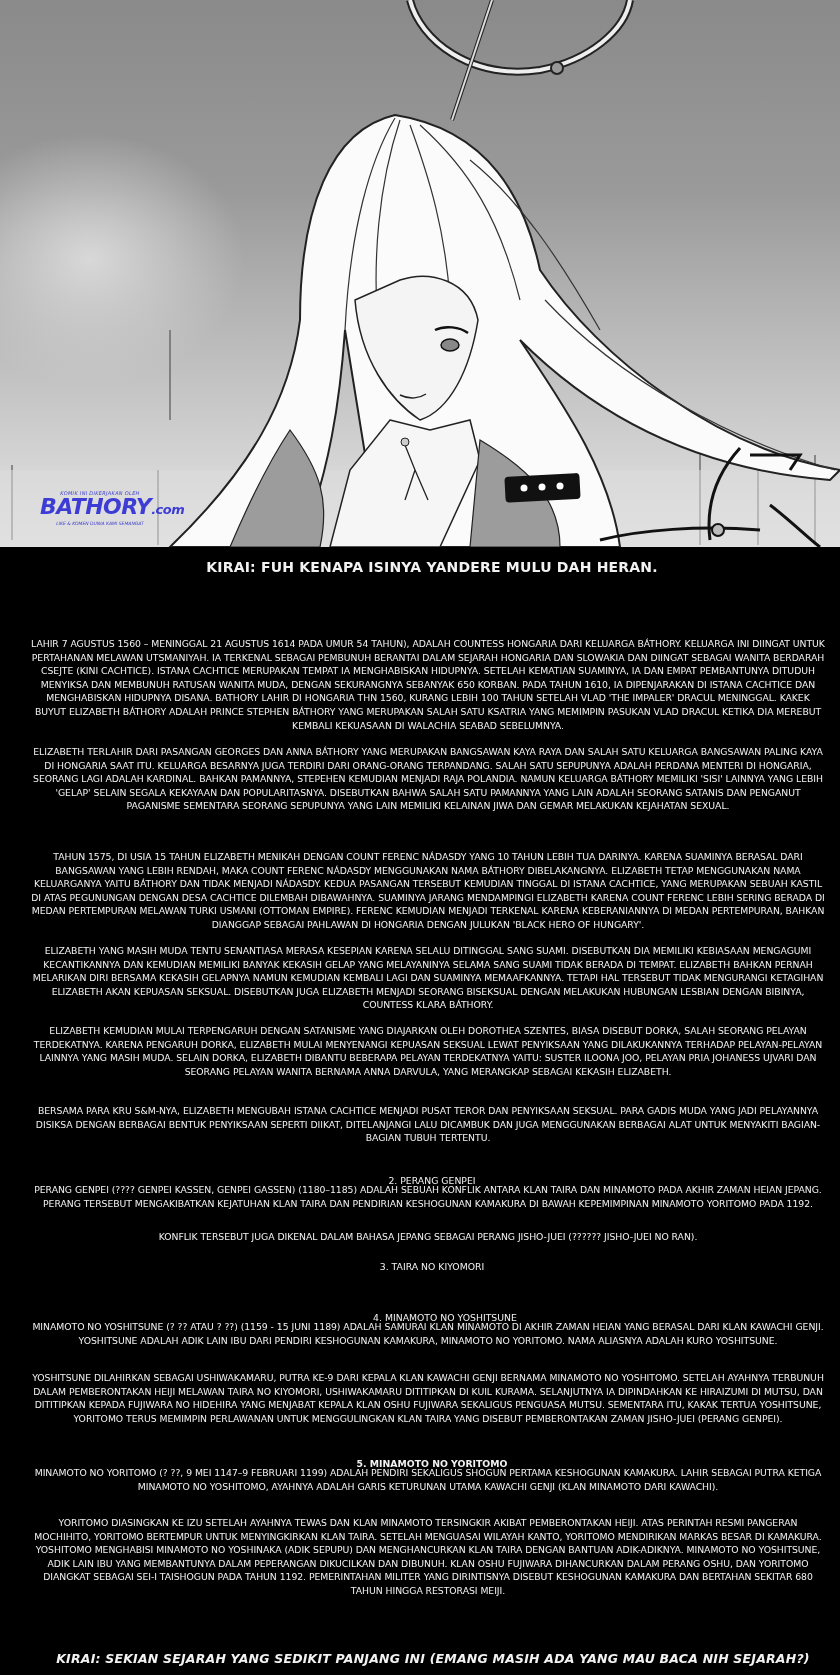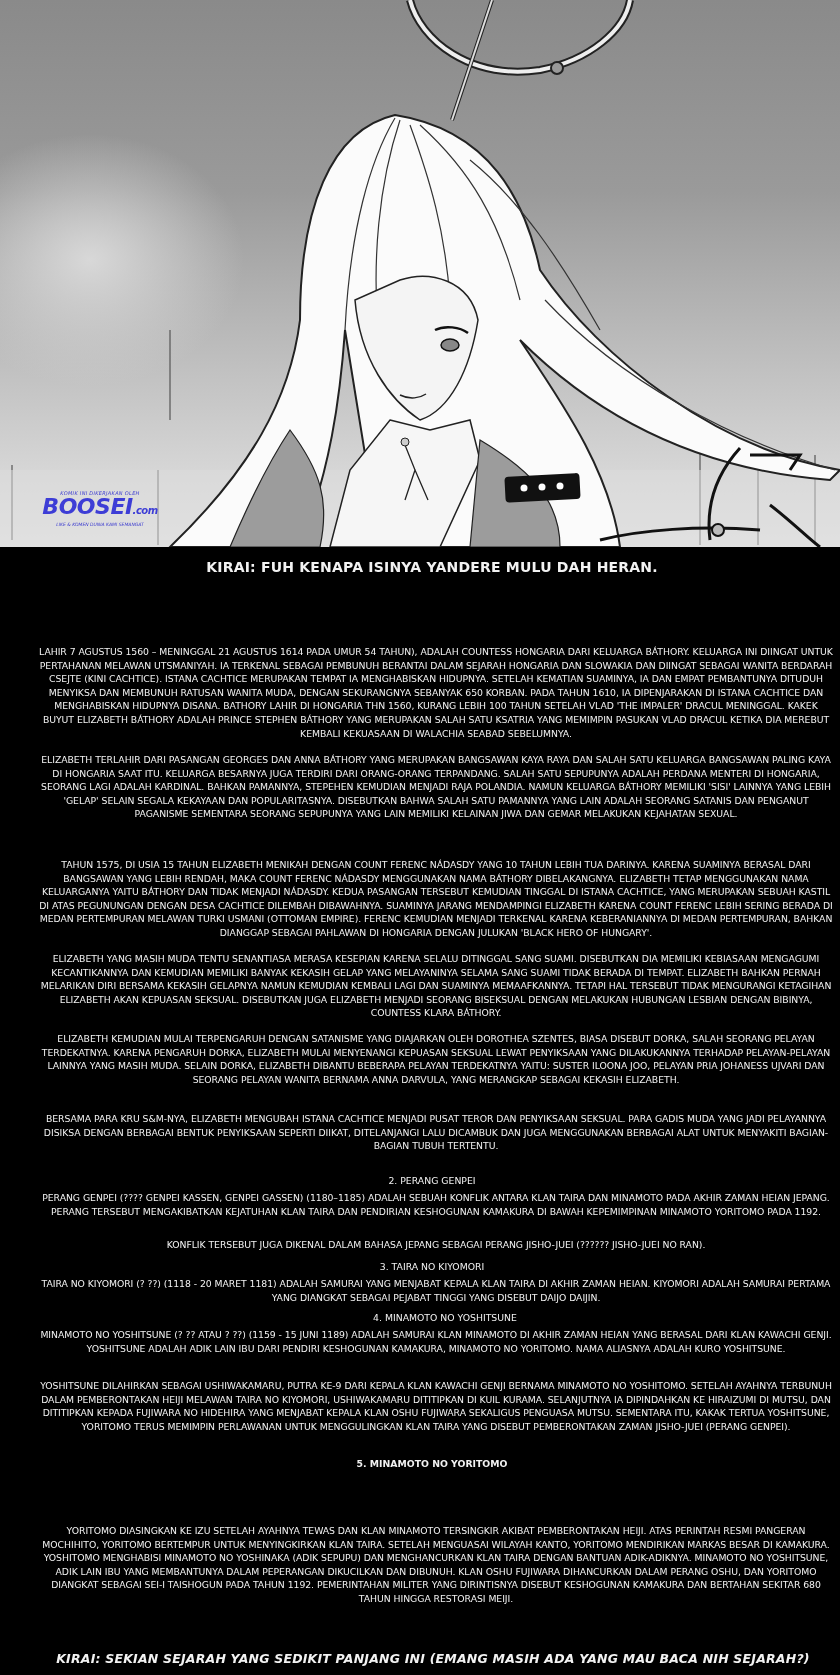--- a/index.html
+++ b/index.html
@@ -7,30 +7,30 @@
   #illustration {
     position:absolute; left:0; top:0; width:840px; height:547px; overflow:hidden;
     background:
       radial-gradient(ellipse 220px 180px at 90px 260px, #d8d8d8 0%, rgba(216,216,216,0) 70%),
       linear-gradient(180deg, #8a8a8a 0%, #9a9a9a 35%, #b8b8b8 60%, #cfcfcf 80%, #e6e6e6 100%);
   }
   #illustration svg { position:absolute; left:0; top:0; }
   .watermark { position:absolute; left:40px; top:490px; width:120px; text-align:center; font-family:"DejaVu Sans", sans-serif; }
   .wm-top { font-size:5px; color:#3b3bcf; letter-spacing:.3px; font-style:italic; }
   .wm-brand { font-size:22px; font-weight:bold; color:#3d3dd6; font-style:italic; line-height:22px; letter-spacing:-0.5px; }
-  .wm-brand small { font-size:10px; }
+  .wm-brand small { font-size:13px; }
   .wm-bot { font-size:4.5px; color:#3b3bcf; font-style:italic; }
   #notes {
     position:absolute; left:0; top:547px; width:840px; height:1128px; background:#000;
     color:#f2f2f2; font-family:"DejaVu Sans", sans-serif; text-align:center;
   }
   .note-head { font-size:14px; font-weight:bold; letter-spacing:.2px; margin:0; }
   .h1 { position:absolute; left:12px; width:840px; top:12px; }
   .h2 { position:absolute; left:0; width:840px; top:43px; font-size:14.5px; }
-  .para { position:absolute; left:22px; width:796px; font-size:9.3px; line-height:13.6px; margin:16px; text-transform:uppercase; letter-spacing:-0.05px; }
+  .para { position:absolute; left:22px; width:796px; font-size:9.3px; line-height:13.6px; margin:8px; text-transform:uppercase; letter-spacing:-0.05px; }
   .sec-title { position:absolute; left:0; width:840px; font-size:9.3px; line-height:13.6px; margin:12px; }
   .footer-note { position:absolute; left:0; width:840px; top:1091px; font-size:12.5px; font-style:italic; font-weight:bold; margin:13px; }
 </style>
 </head>
 <body>
 
 <div id="illustration">
   <svg width="840" height="547" viewBox="0 0 840 547">
 
     <g stroke="#555" stroke-width="1.2">
@@ -80,43 +80,43 @@
     <g fill="none" stroke="#111" stroke-width="3">
       <path d="M740 448 C 720 470, 705 500, 710 540"></path>
       <path d="M750 455 L 800 455 L 790 470"></path>
       <path d="M600 540 C 640 530, 700 525, 760 530"></path>
       <path d="M770 505 C 790 520, 810 540, 820 547"></path>
     </g>
     <circle cx="718" cy="530" r="6" fill="#bbb" stroke="#111" stroke-width="2"></circle>
   </svg>
   <div class="watermark">
     <div class="wm-top">KOMIK INI DIKERJAKAN OLEH</div>
-    <div class="wm-brand"><span>BOOSEI</span><small>.com</small></div>
+    <div class="wm-brand"><span>BATHORY</span><small>.com</small></div>
     <div class="wm-bot">LIKE &amp; KOMEN DUNIA KAMI SEMANGAT</div>
   </div>
 </div>
 
 <div id="notes">
   <p class="note-head h1">KIRAI: FUH KENAPA ISINYA YANDERE MULU DAH HERAN.</p>
 
   <p class="para" style="top:82px;">LAHIR 7 AGUSTUS 1560 – MENINGGAL 21 AGUSTUS 1614 PADA UMUR 54 TAHUN), ADALAH COUNTESS HONGARIA DARI KELUARGA BÁTHORY. KELUARGA INI DIINGAT UNTUK PERTAHANAN MELAWAN UTSMANIYAH. IA TERKENAL SEBAGAI PEMBUNUH BERANTAI DALAM SEJARAH HONGARIA DAN SLOWAKIA DAN DIINGAT SEBAGAI WANITA BERDARAH CSEJTE (KINI CACHTICE). ISTANA CACHTICE MERUPAKAN TEMPAT IA MENGHABISKAN HIDUPNYA. SETELAH KEMATIAN SUAMINYA, IA DAN EMPAT PEMBANTUNYA DITUDUH MENYIKSA DAN MEMBUNUH RATUSAN WANITA MUDA, DENGAN SEKURANGNYA SEBANYAK 650 KORBAN. PADA TAHUN 1610, IA DIPENJARAKAN DI ISTANA CACHTICE DAN MENGHABISKAN HIDUPNYA DISANA. BATHORY LAHIR DI HONGARIA THN 1560, KURANG LEBIH 100 TAHUN SETELAH VLAD 'THE IMPALER' DRACUL MENINGGAL. KAKEK BUYUT ELIZABETH BÁTHORY ADALAH PRINCE STEPHEN BÁTHORY YANG MERUPAKAN SALAH SATU KSATRIA YANG MEMIMPIN PASUKAN VLAD DRACUL KETIKA DIA MEREBUT KEMBALI KEKUASAAN DI WALACHIA SEABAD SEBELUMNYA.</p>
   <p class="para" style="top:190px;">ELIZABETH TERLAHIR DARI PASANGAN GEORGES DAN ANNA BÁTHORY YANG MERUPAKAN BANGSAWAN KAYA RAYA DAN SALAH SATU KELUARGA BANGSAWAN PALING KAYA DI HONGARIA SAAT ITU. KELUARGA BESARNYA JUGA TERDIRI DARI ORANG-ORANG TERPANDANG. SALAH SATU SEPUPUNYA ADALAH PERDANA MENTERI DI HONGARIA, SEORANG LAGI ADALAH KARDINAL. BAHKAN PAMANNYA, STEPEHEN KEMUDIAN MENJADI RAJA POLANDIA. NAMUN KELUARGA BÁTHORY MEMILIKI 'SISI' LAINNYA YANG LEBIH 'GELAP' SELAIN SEGALA KEKAYAAN DAN POPULARITASNYA. DISEBUTKAN BAHWA SALAH SATU PAMANNYA YANG LAIN ADALAH SEORANG SATANIS DAN PENGANUT PAGANISME SEMENTARA SEORANG SEPUPUNYA YANG LAIN MEMILIKI KELAINAN JIWA DAN GEMAR MELAKUKAN KEJAHATAN SEXUAL.</p>
   <p class="para" style="top:295px;">TAHUN 1575, DI USIA 15 TAHUN ELIZABETH MENIKAH DENGAN COUNT FERENC NÁDASDY YANG 10 TAHUN LEBIH TUA DARINYA. KARENA SUAMINYA BERASAL DARI BANGSAWAN YANG LEBIH RENDAH, MAKA COUNT FERENC NÁDASDY MENGGUNAKAN NAMA BÁTHORY DIBELAKANGNYA. ELIZABETH TETAP MENGGUNAKAN NAMA KELUARGANYA YAITU BÁTHORY DAN TIDAK MENJADI NÁDASDY. KEDUA PASANGAN TERSEBUT KEMUDIAN TINGGAL DI ISTANA CACHTICE, YANG MERUPAKAN SEBUAH KASTIL DI ATAS PEGUNUNGAN DENGAN DESA CACHTICE DILEMBAH DIBAWAHNYA. SUAMINYA JARANG MENDAMPINGI ELIZABETH KARENA COUNT FERENC LEBIH SERING BERADA DI MEDAN PERTEMPURAN MELAWAN TURKI USMANI (OTTOMAN EMPIRE). FERENC KEMUDIAN MENJADI TERKENAL KARENA KEBERANIANNYA DI MEDAN PERTEMPURAN, BAHKAN DIANGGAP SEBAGAI PAHLAWAN DI HONGARIA DENGAN JULUKAN 'BLACK HERO OF HUNGARY'.</p>
   <p class="para" style="top:389px;">ELIZABETH YANG MASIH MUDA TENTU SENANTIASA MERASA KESEPIAN KARENA SELALU DITINGGAL SANG SUAMI. DISEBUTKAN DIA MEMILIKI KEBIASAAN MENGAGUMI KECANTIKANNYA DAN KEMUDIAN MEMILIKI BANYAK KEKASIH GELAP YANG MELAYANINYA SELAMA SANG SUAMI TIDAK BERADA DI TEMPAT. ELIZABETH BAHKAN PERNAH MELARIKAN DIRI BERSAMA KEKASIH GELAPNYA NAMUN KEMUDIAN KEMBALI LAGI DAN SUAMINYA MEMAAFKANNYA. TETAPI HAL TERSEBUT TIDAK MENGURANGI KETAGIHAN ELIZABETH AKAN KEPUASAN SEKSUAL. DISEBUTKAN JUGA ELIZABETH MENJADI SEORANG BISEKSUAL DENGAN MELAKUKAN HUBUNGAN LESBIAN DENGAN BIBINYA, COUNTESS KLARA BÁTHORY.</p>
   <p class="para" style="top:469px;">ELIZABETH KEMUDIAN MULAI TERPENGARUH DENGAN SATANISME YANG DIAJARKAN OLEH DOROTHEA SZENTES, BIASA DISEBUT DORKA, SALAH SEORANG PELAYAN TERDEKATNYA. KARENA PENGARUH DORKA, ELIZABETH MULAI MENYENANGI KEPUASAN SEKSUAL LEWAT PENYIKSAAN YANG DILAKUKANNYA TERHADAP PELAYAN-PELAYAN LAINNYA YANG MASIH MUDA. SELAIN DORKA, ELIZABETH DIBANTU BEBERAPA PELAYAN TERDEKATNYA YAITU: SUSTER ILOONA JOO, PELAYAN PRIA JOHANESS UJVARI DAN SEORANG PELAYAN WANITA BERNAMA ANNA DARVULA, YANG MERANGKAP SEBAGAI KEKASIH ELIZABETH.</p>
   <p class="para" style="top:549px;">BERSAMA PARA KRU S&amp;M-NYA, ELIZABETH MENGUBAH ISTANA CACHTICE MENJADI PUSAT TEROR DAN PENYIKSAAN SEKSUAL. PARA GADIS MUDA YANG JADI PELAYANNYA DISIKSA DENGAN BERBAGAI BENTUK PENYIKSAAN SEPERTI DIIKAT, DITELANJANGI LALU DICAMBUK DAN JUGA MENGGUNAKAN BERBAGAI ALAT UNTUK MENYAKITI BAGIAN-BAGIAN TUBUH TERTENTU.</p>
 
   <p class="sec-title" style="top:615px;">2. PERANG GENPEI</p>
   <p class="para" style="top:628px;">PERANG GENPEI (???? GENPEI KASSEN, GENPEI GASSEN) (1180–1185) ADALAH SEBUAH KONFLIK ANTARA KLAN TAIRA DAN MINAMOTO PADA AKHIR ZAMAN HEIAN JEPANG. PERANG TERSEBUT MENGAKIBATKAN KEJATUHAN KLAN TAIRA DAN PENDIRIAN KESHOGUNAN KAMAKURA DI BAWAH KEPEMIMPINAN MINAMOTO YORITOMO PADA 1192.</p>
   <p class="para" style="top:675px;">KONFLIK TERSEBUT JUGA DIKENAL DALAM BAHASA JEPANG SEBAGAI PERANG JISHO-JUEI (?????? JISHO-JUEI NO RAN).</p>
 
   <p class="sec-title" style="top:701px;">3. TAIRA NO KIYOMORI</p>
-  <p class="para" style="top:714px;">TAIRA NO KIYOMORI (? ??) (1118 - 20 MARET 1181) ADALAH SAMURAI YANG MENJABAT KEPALA KLAN TAIRA DI AKHIR ZAMAN HEIAN. KIYOMORI ADALAH SAMURAI PERTAMA YANG DIANGKAT SEBAGAI PEJABAT TINGGI YANG DISEBUT DAIJO DAIJIN.</p>
 
   <p class="sec-title" style="top:752px;padding-left:13px;">4. MINAMOTO NO YOSHITSUNE</p>
   <p class="para" style="top:765px;">MINAMOTO NO YOSHITSUNE (? ?? ATAU ? ??) (1159 - 15 JUNI 1189) ADALAH SAMURAI KLAN MINAMOTO DI AKHIR ZAMAN HEIAN YANG BERASAL DARI KLAN KAWACHI GENJI. YOSHITSUNE ADALAH ADIK LAIN IBU DARI PENDIRI KESHOGUNAN KAMAKURA, MINAMOTO NO YORITOMO. NAMA ALIASNYA ADALAH KURO YOSHITSUNE.</p>
   <p class="para" style="top:816px;">YOSHITSUNE DILAHIRKAN SEBAGAI USHIWAKAMARU, PUTRA KE-9 DARI KEPALA KLAN KAWACHI GENJI BERNAMA MINAMOTO NO YOSHITOMO. SETELAH AYAHNYA TERBUNUH DALAM PEMBERONTAKAN HEIJI MELAWAN TAIRA NO KIYOMORI, USHIWAKAMARU DITITIPKAN DI KUIL KURAMA. SELANJUTNYA IA DIPINDAHKAN KE HIRAIZUMI DI MUTSU, DAN DITITIPKAN KEPADA FUJIWARA NO HIDEHIRA YANG MENJABAT KEPALA KLAN OSHU FUJIWARA SEKALIGUS PENGUASA MUTSU. SEMENTARA ITU, KAKAK TERTUA YOSHITSUNE, YORITOMO TERUS MEMIMPIN PERLAWANAN UNTUK MENGGULINGKAN KLAN TAIRA YANG DISEBUT PEMBERONTAKAN ZAMAN JISHO-JUEI (PERANG GENPEI).</p>
 
   <p class="sec-title" style="top:898px;font-weight:bold;">5. MINAMOTO NO YORITOMO</p>
+  <p class="para" style="top:911px;">MINAMOTO NO YORITOMO (? ??, 9 MEI 1147–9 FEBRUARI 1199) ADALAH PENDIRI SEKALIGUS SHOGUN PERTAMA KESHOGUNAN KAMAKURA. LAHIR SEBAGAI PUTRA KETIGA MINAMOTO NO YOSHITOMO, AYAHNYA ADALAH GARIS KETURUNAN UTAMA KAWACHI GENJI (KLAN MINAMOTO DARI KAWACHI).</p>
   <p class="para" style="top:961px;">YORITOMO DIASINGKAN KE IZU SETELAH AYAHNYA TEWAS DAN KLAN MINAMOTO TERSINGKIR AKIBAT PEMBERONTAKAN HEIJI. ATAS PERINTAH RESMI PANGERAN MOCHIHITO, YORITOMO BERTEMPUR UNTUK MENYINGKIRKAN KLAN TAIRA. SETELAH MENGUASAI WILAYAH KANTO, YORITOMO MENDIRIKAN MARKAS BESAR DI KAMAKURA. YOSHITOMO MENGHABISI MINAMOTO NO YOSHINAKA (ADIK SEPUPU) DAN MENGHANCURKAN KLAN TAIRA DENGAN BANTUAN ADIK-ADIKNYA. MINAMOTO NO YOSHITSUNE, ADIK LAIN IBU YANG MEMBANTUNYA DALAM PEPERANGAN DIKUCILKAN DAN DIBUNUH. KLAN OSHU FUJIWARA DIHANCURKAN DALAM PERANG OSHU, DAN YORITOMO DIANGKAT SEBAGAI SEI-I TAISHOGUN PADA TAHUN 1192. PEMERINTAHAN MILITER YANG DIRINTISNYA DISEBUT KESHOGUNAN KAMAKURA DAN BERTAHAN SEKITAR 680 TAHUN HINGGA RESTORASI MEIJI.</p>
 
   <p class="note-head footer-note">KIRAI: SEKIAN SEJARAH YANG SEDIKIT PANJANG INI (EMANG MASIH ADA YANG MAU BACA NIH SEJARAH?)</p>
 </div>
 
 </body></html>

